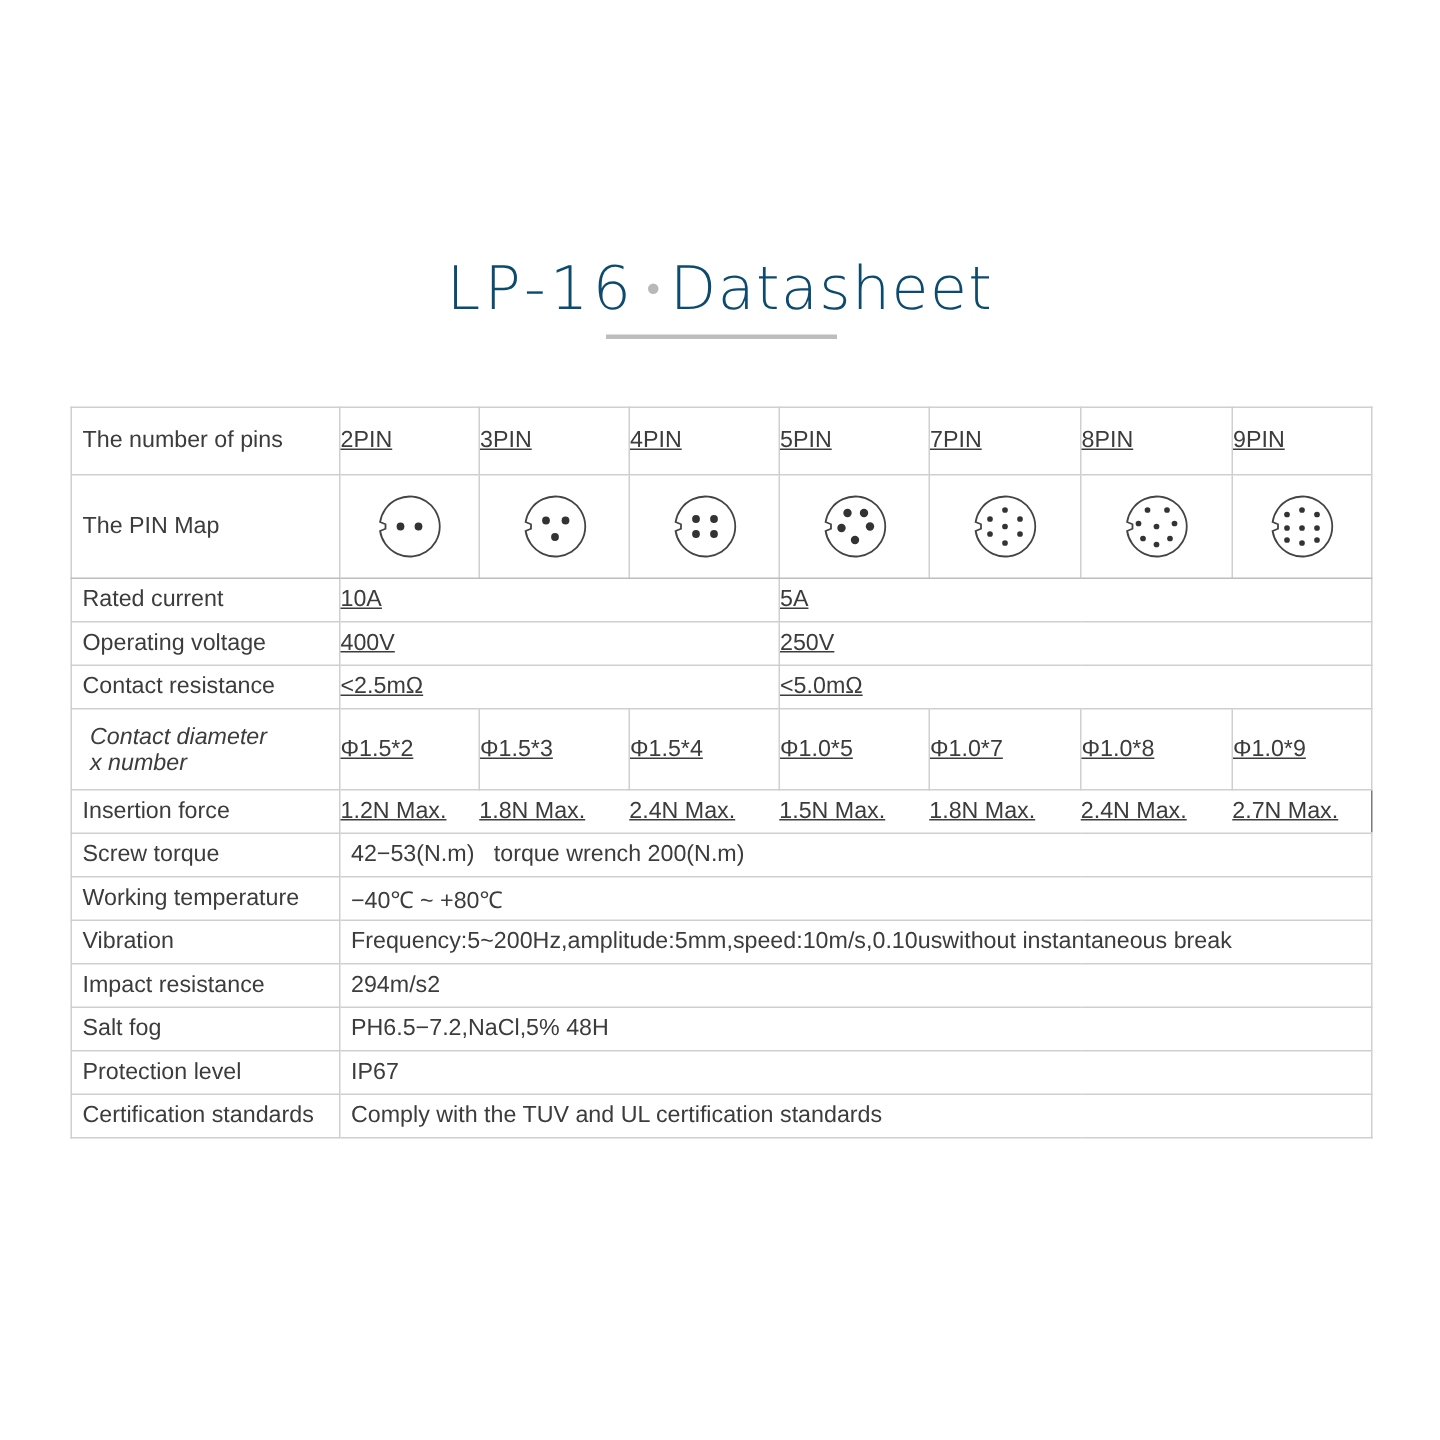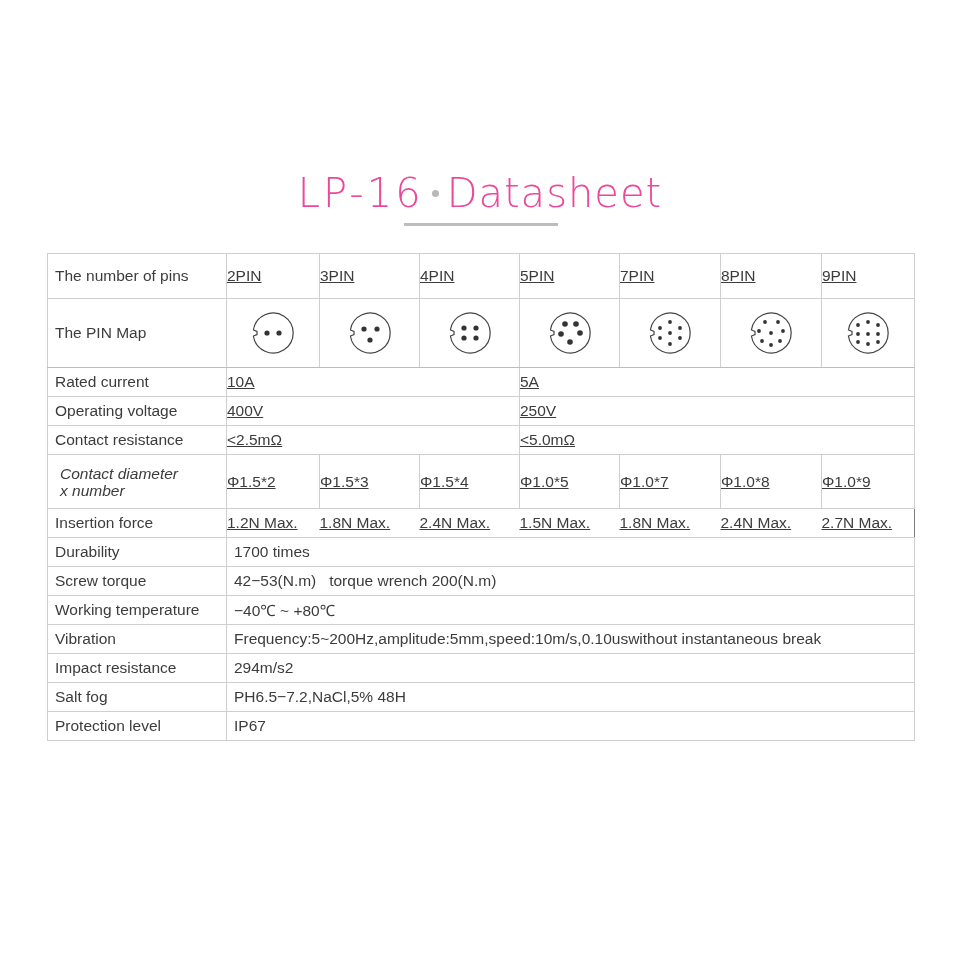--- a/index.html
+++ b/index.html
@@ -1,21 +1,21 @@
 <!DOCTYPE html>
 <html><head>
 <meta charset="utf-8">
 <style>
   html,body{margin:0;padding:0;background:#fff;}
   body{width:960px;height:960px;position:relative;overflow:hidden;font-family:"Liberation Sans",sans-serif;color:#3a3a3a;}
-  .title{position:absolute;left:0;width:960px;top:170px;text-align:center;font-family:"DejaVu Sans",sans-serif;font-weight:200;font-size:40px;letter-spacing:1px;color:#ec4899;}
+  .title{position:absolute;left:0;width:960px;top:170px;text-align:center;font-family:"DejaVu Sans",sans-serif;font-weight:200;font-size:40px;letter-spacing:1px;color:#0c4a6e;}
   .title .part1{letter-spacing:3px;}
   .title .dot{display:inline-block;width:7px;height:7px;border-radius:50%;background:#b8b8b8;vertical-align:middle;margin:0 8px;position:relative;top:-3px;}
   .underline{position:absolute;left:404px;top:223px;width:154px;height:3px;background:#bdbdbd;}
-  table{position:absolute;left:47px;top:253px;width:867px;border-collapse:collapse;border:1.5px solid #7a7a7a;table-layout:fixed;font-size:15.5px;}
+  table{position:absolute;left:47px;top:271px;width:867px;border-collapse:collapse;border:1.5px solid #7a7a7a;table-layout:fixed;font-size:15.5px;}
   td{border:1px solid #cfcfcf;padding:0 0 0 7px;height:28px;white-space:nowrap;color:#3c3c3c;}
   td.c{text-align:left;padding:0;text-decoration:underline;}
   td.lbl{font-size:15.5px;}
   tr.hdr td{height:44px;}
   tr.map td{height:68px;border-bottom:1.5px solid #bdbdbd;}
   tr.dia td{height:53px;}
   td.nob{border-left:none;border-right:none;}
   td.lbl2{line-height:17px;padding-left:12px;font-style:italic;}
   svg{display:block;margin:0 auto;}
 </style>
@@ -152,24 +152,20 @@
     <td class="lbl">Insertion force</td>
     <td class="c nob">1.2N Max.</td>
     <td class="c nob">1.8N Max.</td>
     <td class="c nob">2.4N Max.</td>
     <td class="c nob">1.5N Max.</td>
     <td class="c nob">1.8N Max.</td>
     <td class="c nob">2.4N Max.</td>
     <td class="c nob">2.7N Max.</td>
   </tr>
   <tr>
-        <td class="lbl">Durability</td>
-        <td colspan="7">1700 times</td>
-      </tr>
-  <tr>
         <td class="lbl">Screw torque</td>
         <td colspan="7" style="white-space:pre">42−53(N.m)   torque wrench 200(N.m)</td>
       </tr>
   <tr>
         <td class="lbl">Working temperature</td>
         <td colspan="7">−40℃ ~ +80℃</td>
       </tr>
   <tr>
         <td class="lbl">Vibration</td>
         <td colspan="7">Frequency:5~200Hz,amplitude:5mm,speed:10m/s,0.10uswithout instantaneous break</td>
@@ -179,14 +175,18 @@
         <td colspan="7">294m/s2</td>
       </tr>
   <tr>
         <td class="lbl">Salt fog</td>
         <td colspan="7">PH6.5−7.2,NaCl,5% 48H</td>
       </tr>
   <tr>
         <td class="lbl">Protection level</td>
         <td colspan="7">IP67</td>
       </tr>
+  <tr>
+        <td class="lbl">Certification standards</td>
+        <td colspan="7">Comply with the TUV and UL certification standards</td>
+      </tr>
 </tbody>
   </table>
 
 </body></html>

